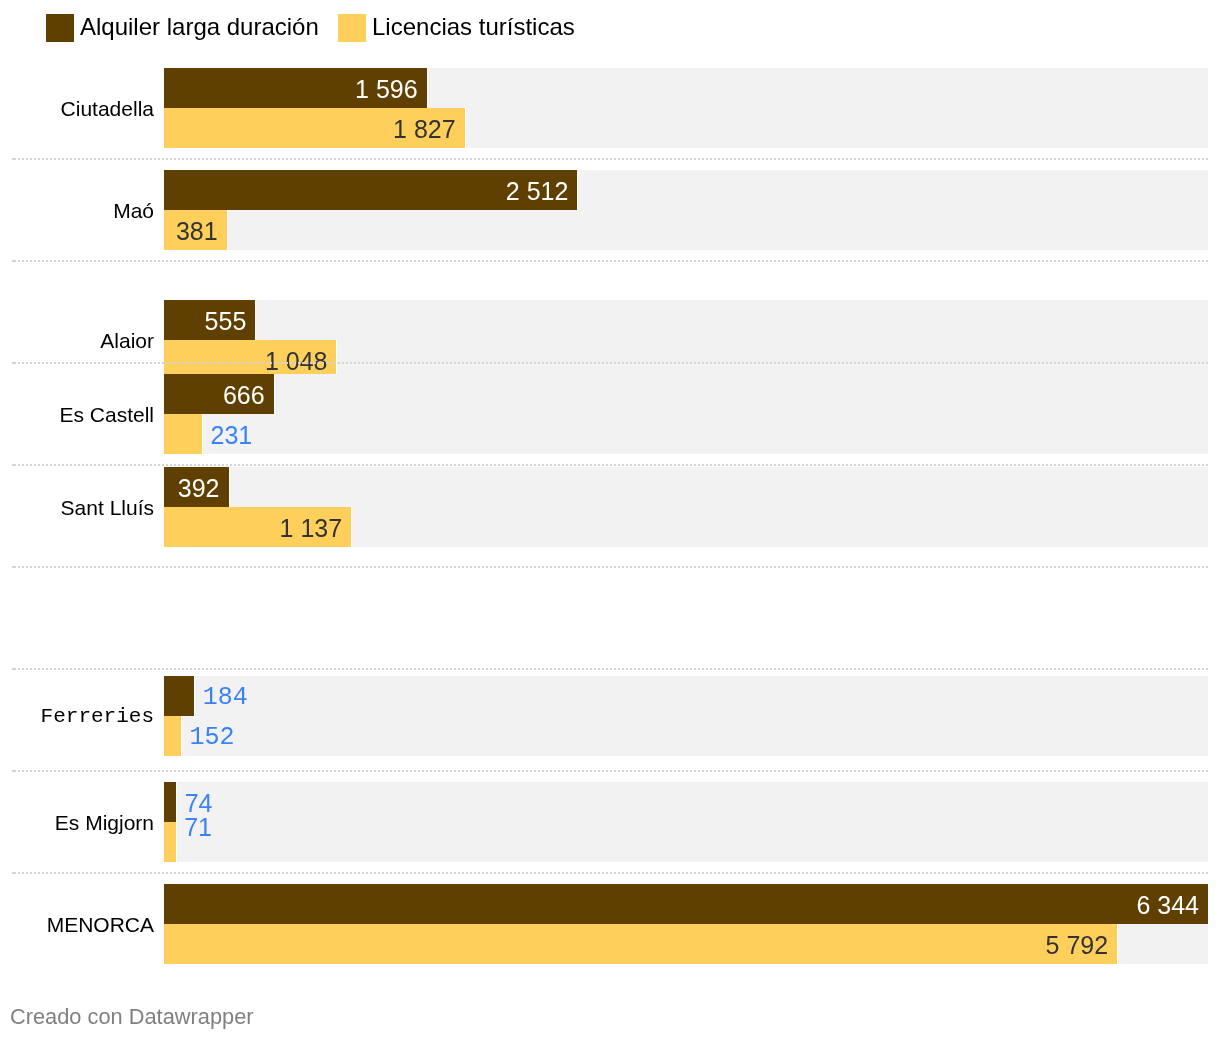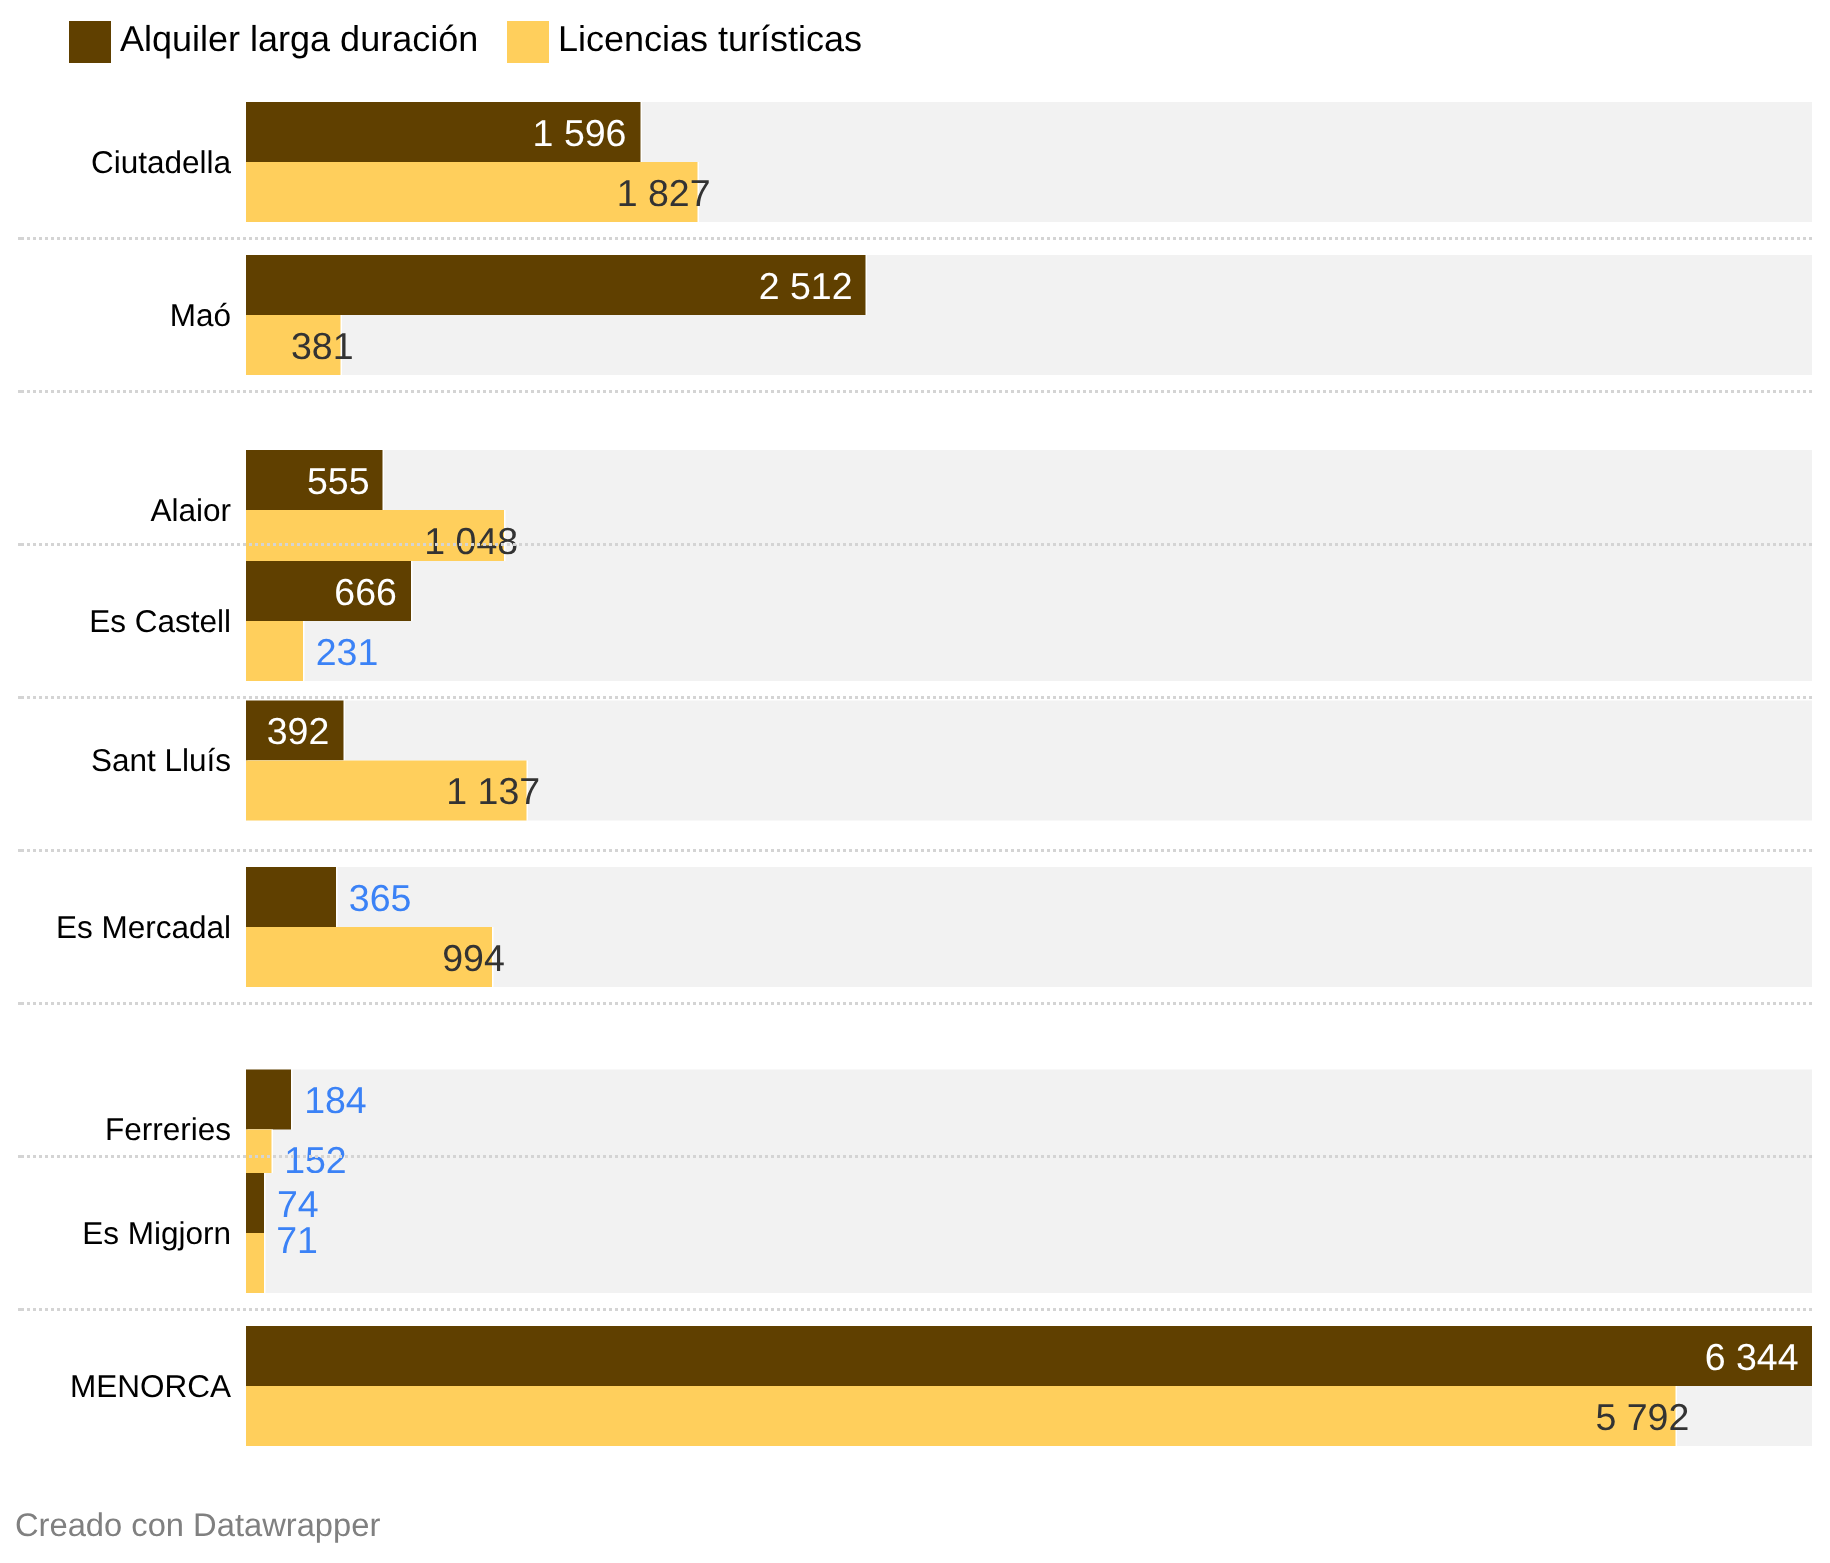--- a/index.html
+++ b/index.html
@@ -32,21 +32,21 @@
   .vlabel.inside.dark{color:#333333;}
   .vlabel.outside{color:#000000;}
   .row-sep{position:absolute;left:12px;width:1196px;height:2px;
            background-image:linear-gradient(to right,#d4d4d4 0 2px,rgba(255,255,255,0) 2px 4px);
            background-size:4px 2px;background-repeat:repeat-x;background-position-x:2px;}
   .row-sep::before{content:"";position:absolute;left:0;top:0;width:2px;height:2px;background:#d4d4d4;}
 
   
   .footer{position:absolute;left:10px;top:1004px;font-size:21.8px;color:#808080;white-space:nowrap;}
 </style>
-<style>.bar-track{background:#F2F2F2;}.cat-label,.legend-label{color:#000000;}.vlabel.inside{color:#FFFFFF;}.vlabel.inside.dark{color:#333333;padding-left:18px;}.vlabel.outside{color:#3b82f6;}.row-sep{background-image:linear-gradient(to right,#D4D4D4 0 2px,rgba(255,255,255,0) 2px 4px);}.row-sep::before{background:#D4D4D4;}.footer{color:#808080;}</style></head>
+<style>.bar-track{background:#F2F2F2;}.cat-label,.legend-label{color:#000000;}.vlabel.inside{color:#FFFFFF;}.vlabel.inside.dark{color:#333333;}.vlabel.outside{color:#3b82f6;}.row-sep{background-image:linear-gradient(to right,#D4D4D4 0 2px,rgba(255,255,255,0) 2px 4px);}.row-sep::before{background:#D4D4D4;}.footer{color:#808080;}</style></head>
 <body style="background: rgb(255, 255, 255);">
 
 <div id="chart">
   <div class="legend" id="legend">
       <div class="legend-item" style="left: 10px;">
         <span class="legend-swatch" style="background: rgb(96, 64, 0);"></span>
         <span class="legend-label">Alquiler larga duración</span>
       </div>
       <div class="legend-item" style="left: 302px;">
         <span class="legend-swatch" style="background: rgb(255, 207, 92);"></span>
@@ -92,30 +92,22 @@
       <div class="row-sep" style="top: 463.8px;"></div>
       <div class="row" style="top: 467px;">
         <div class="bar-track"></div>
         <div class="cat-label">Sant Lluís</div>
         <div class="bar" style="top: 0px; width: 64.5095px; background: rgb(96, 64, 0);"></div>
         <div class="vlabel inside" style="top: 0px; width: 219.509px;">392</div>
         <div class="bar" style="top: 40px; width: 187.11px; background: rgb(255, 207, 92);"></div>
         <div class="vlabel inside dark" style="top: 40px; width: 342.11px;">1 137</div>
       </div>
       <div class="row-sep" style="top: 565.8px;"></div>
-      <div class="row" style="top: 577.6px;">
-        <div class="bar-track"></div>
-        <div class="cat-label">Es Mercadal</div>
-        <div class="bar" style="top: 0px; width: 60.0662px; background: rgb(96, 64, 0);"></div>
-        <div class="vlabel outside" style="top: 0px; left: 232.566px;">365</div>
-        <div class="bar" style="top: 40px; width: 163.578px; background: rgb(255, 207, 92);"></div>
-        <div class="vlabel inside dark" style="top: 40px; width: 318.578px;">994</div>
-      </div>
       <div class="row-sep" style="top: 667.8px;"></div>
-      <div class="row" style="top: 713px;">
+      <div class="row" style="top: 676px; font-family: Liberation Mono, monospace;">
         <div class="bar-track"></div>
         <div class="cat-label">Ferreries</div>
         <div class="bar" style="top: 0px; width: 30.2799px; background: rgb(96, 64, 0);"></div>
         <div class="vlabel outside" style="top: 0px; left: 202.78px;">184</div>
         <div class="bar" style="top: 40px; width: 16.9502px; background: rgb(255, 207, 92);"></div>
         <div class="vlabel outside" style="top: 40px; left: 189.45px;">152</div>
       </div>
       <div class="row-sep" style="top: 769.8px;"></div>
       <div class="row" style="top: 781.6px;">
         <div class="bar-track"></div>

